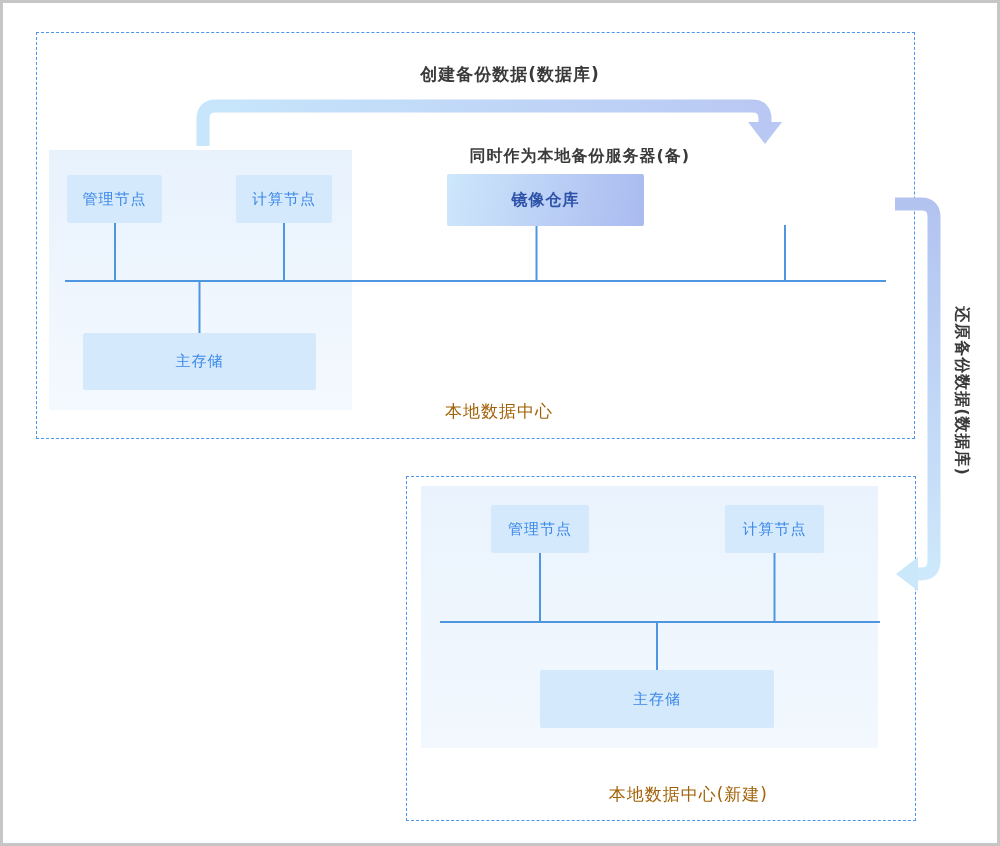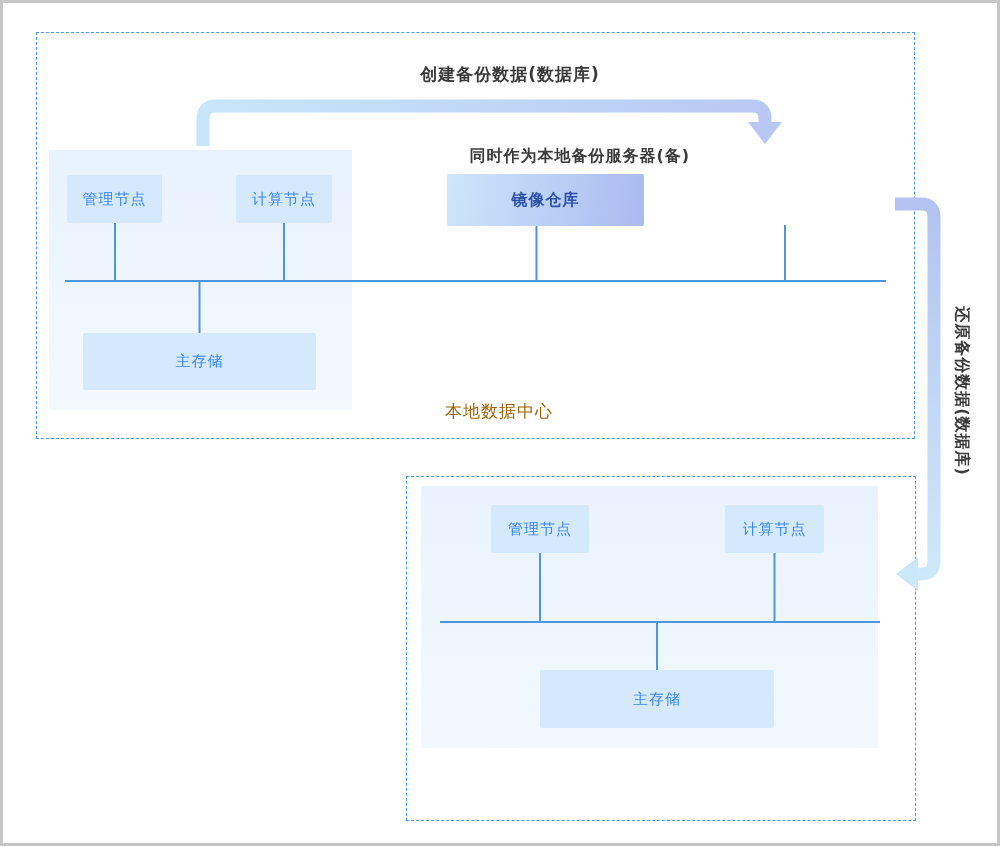--- a/index.html
+++ b/index.html
@@ -118,14 +118,15 @@
   <div class="node" id="n-dc1-mgmt">管理节点</div>
   <div class="node" id="n-dc1-compute">计算节点</div>
   <div class="node" id="n-registry">镜像仓库</div>
   <div class="node" id="n-dc1-storage">主存储</div>
 
   <div class="node" id="n-dc2-mgmt">管理节点</div>
   <div class="node" id="n-dc2-compute">计算节点</div>
   <div class="node" id="n-dc2-storage">主存储</div>
 
   <div class="dc-label" id="l-dc1">本地数据中心</div>
+  <div class="dc-label" id="l-dc2">本地数据中心(新建)</div>
 
 </div>
 
 </body></html>

